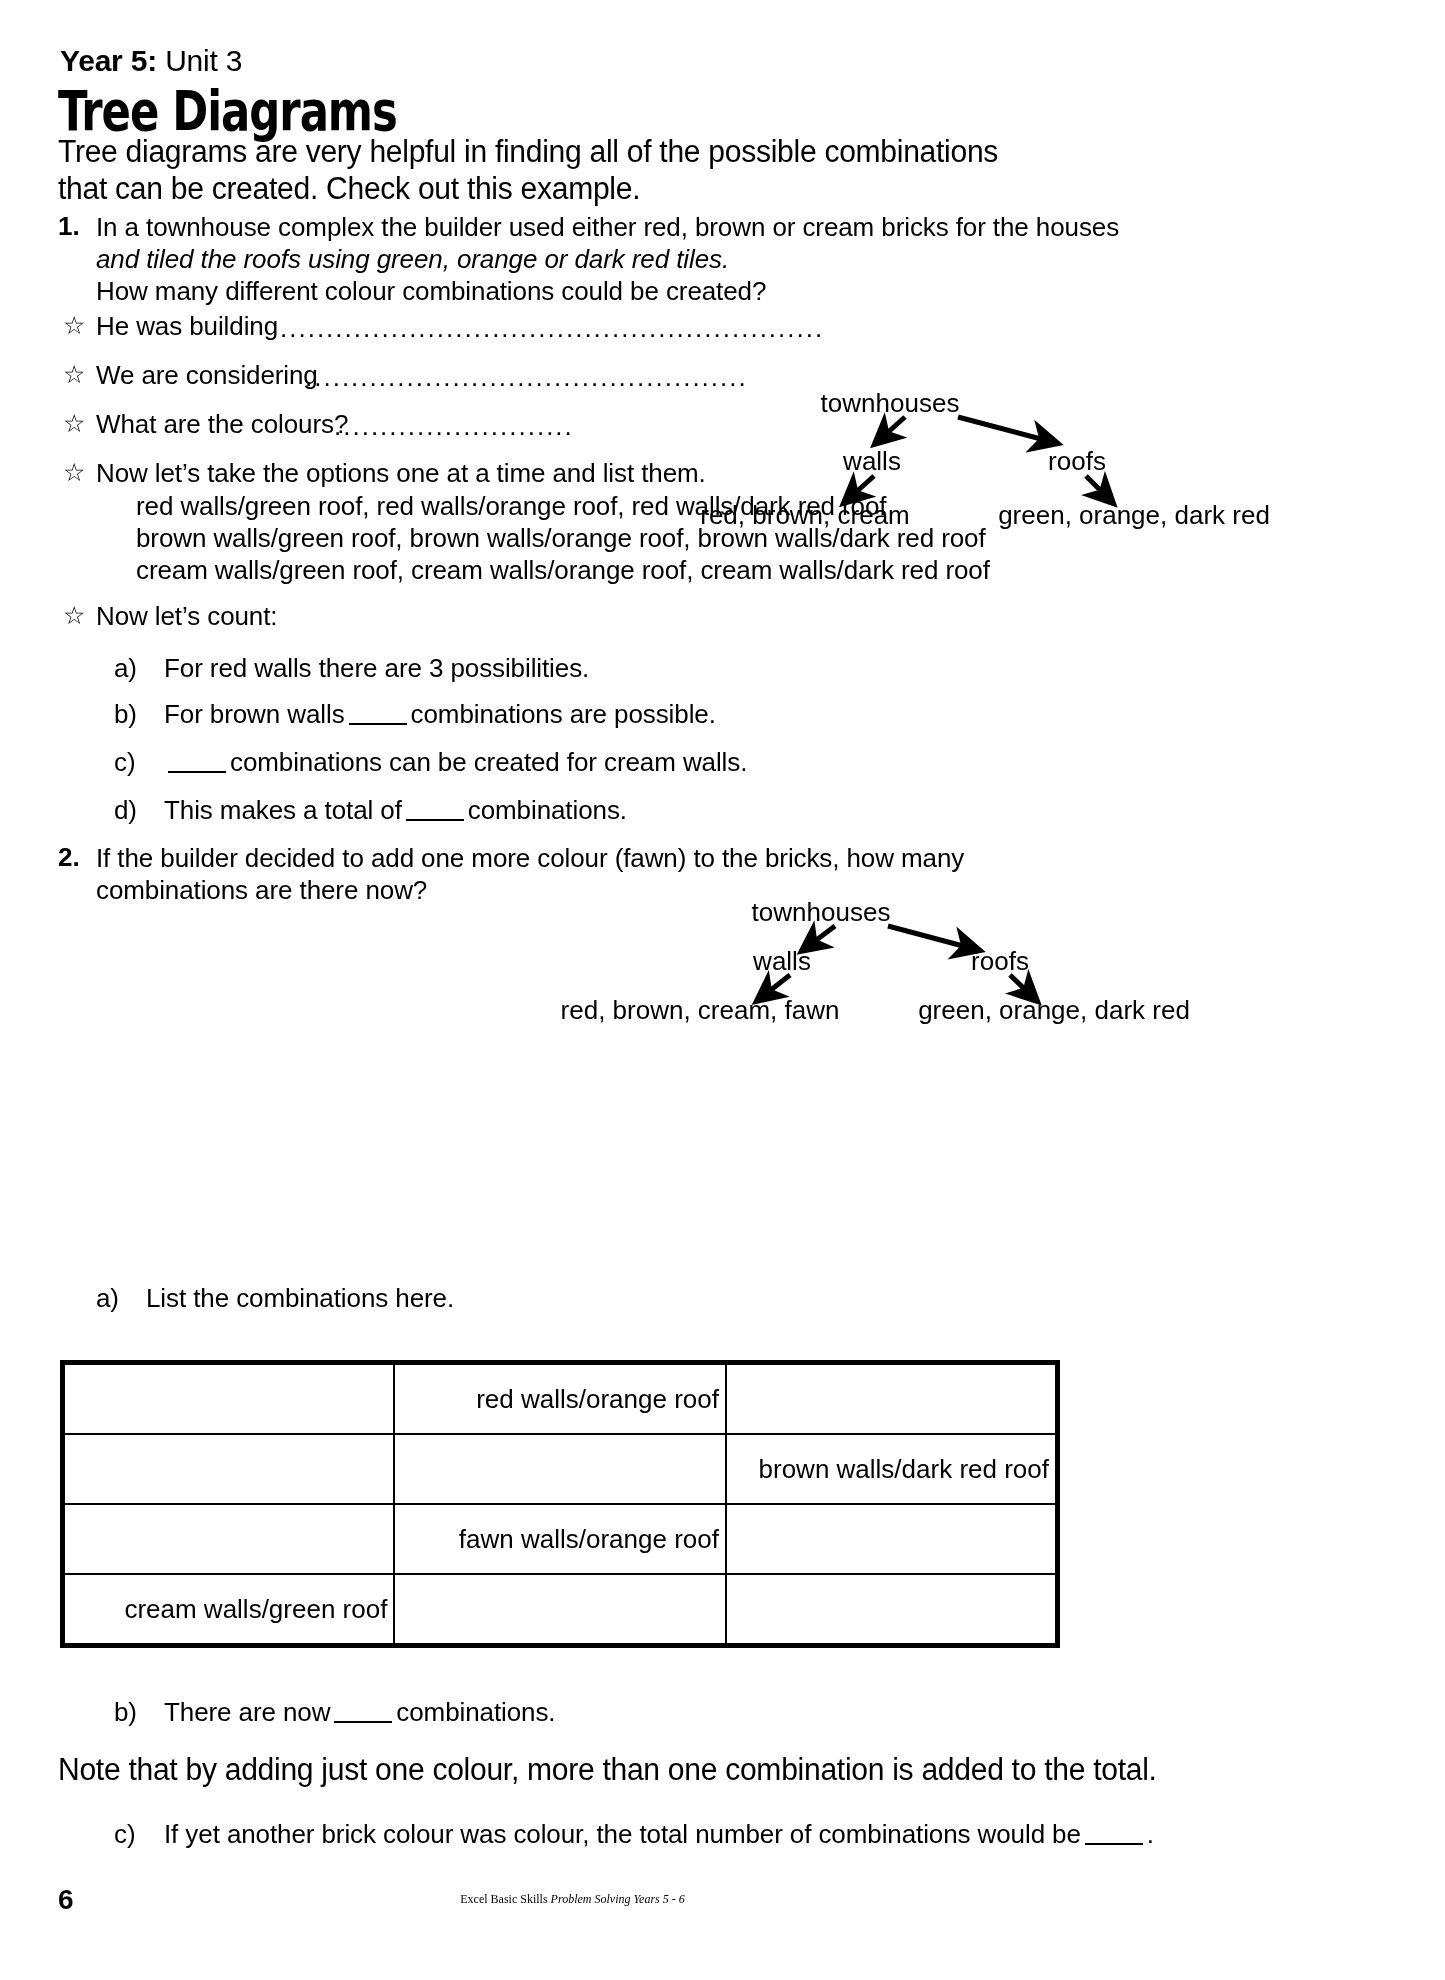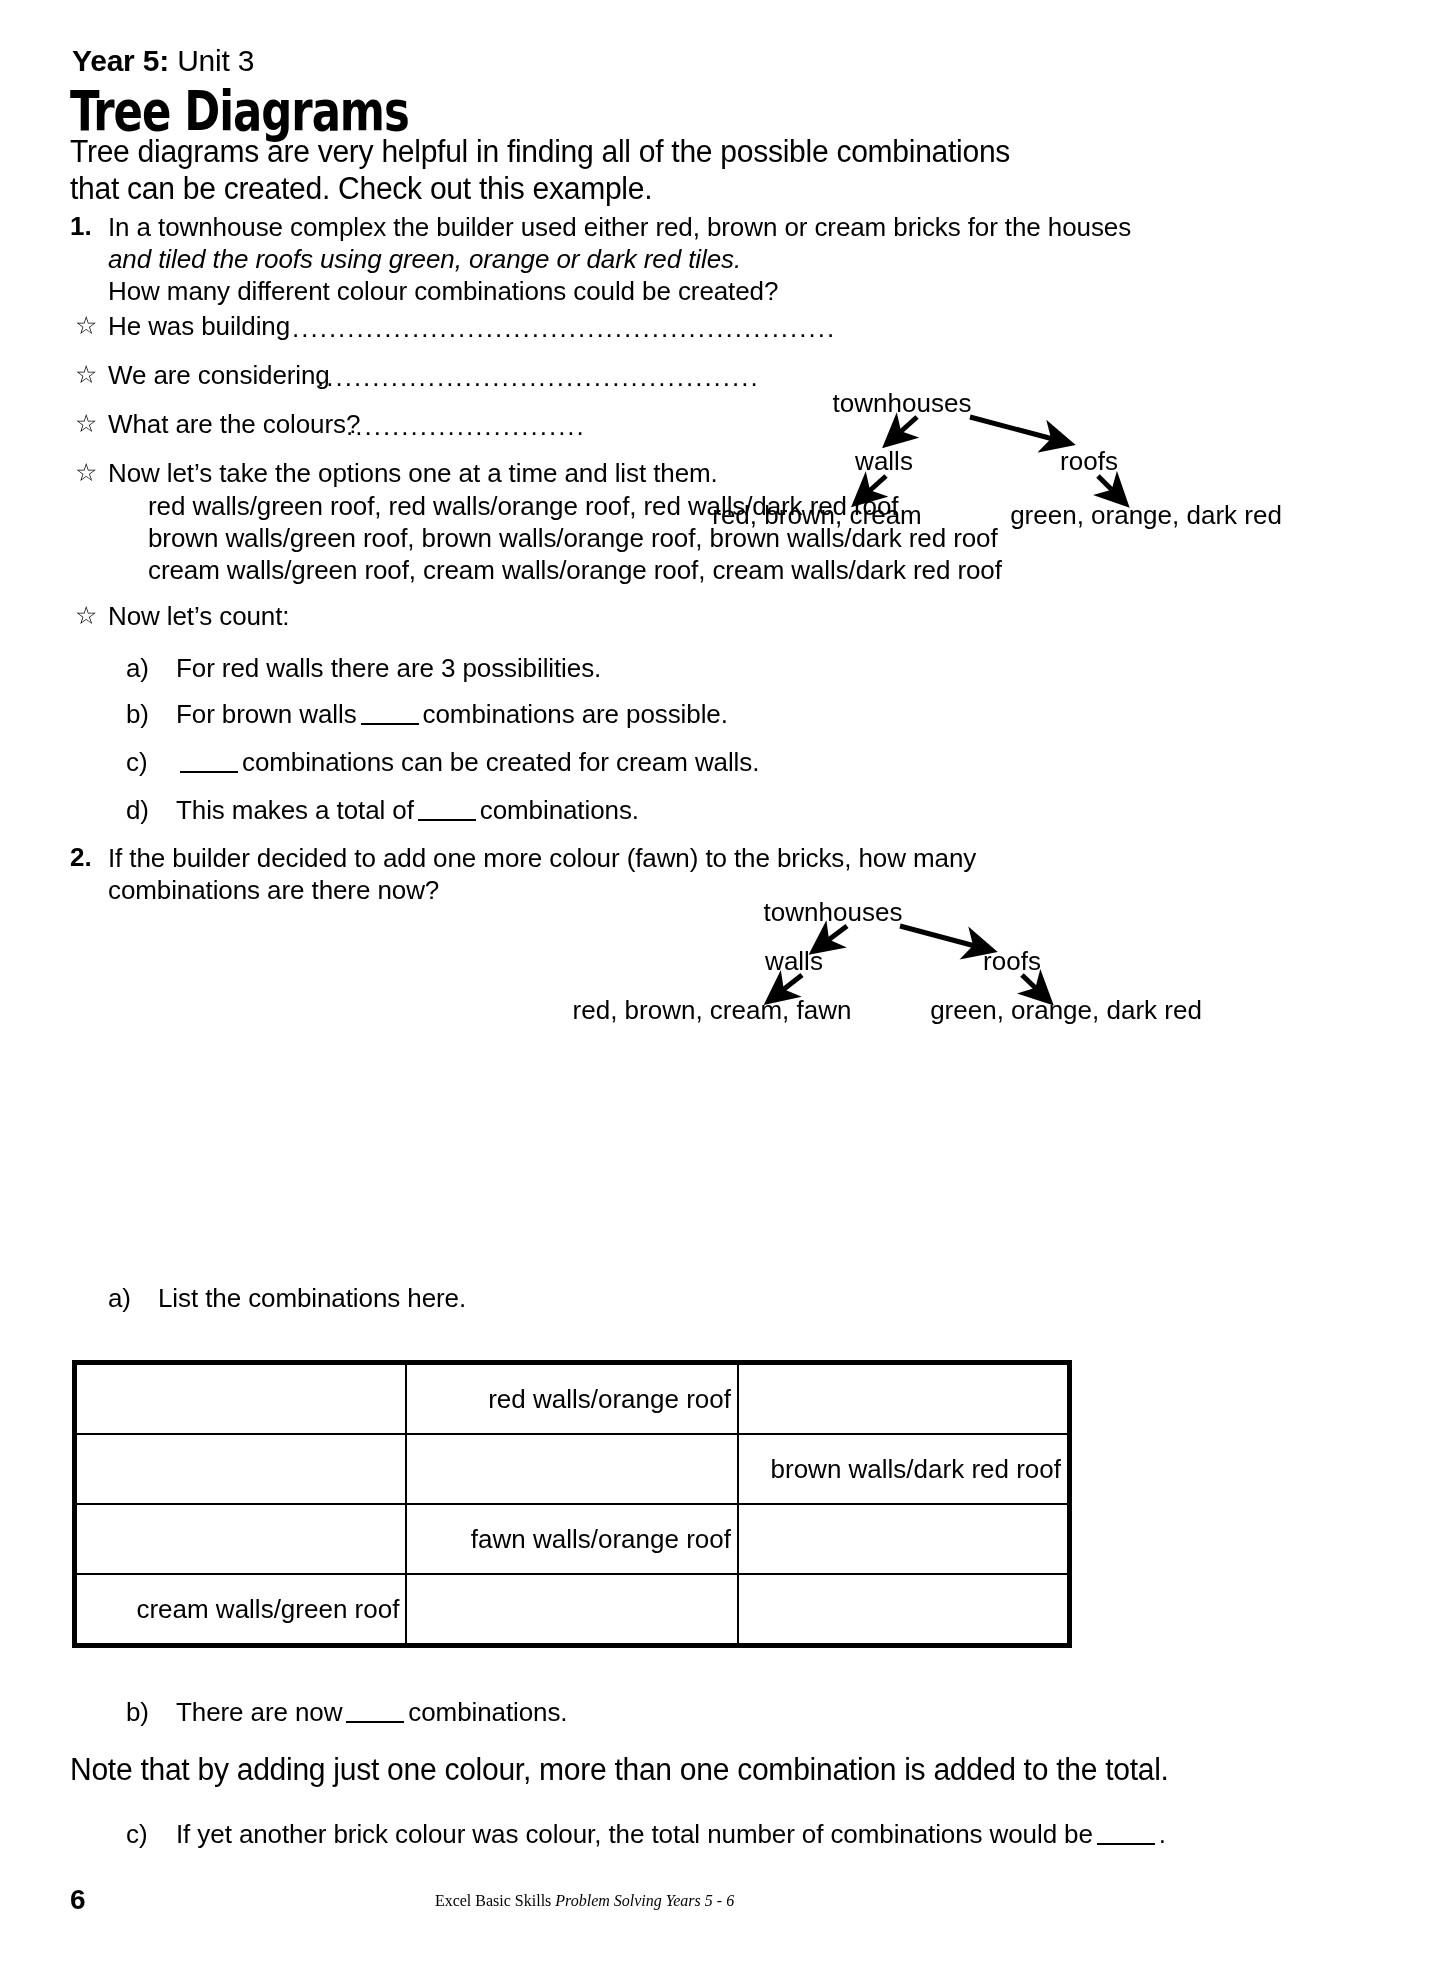--- a/index.html
+++ b/index.html
@@ -10,21 +10,21 @@
   body {
     width: 1445px;
     height: 1980px;
     position: relative;
     font-family: "Liberation Sans", sans-serif;
     color: #000000;
     overflow: hidden;
   }
   .page {
     position: absolute;
-    left: 12px; top: 0;
+    left: 0; top: 0;
     width: 1187px;
     height: 1980px;
   }
 
   
   .unit-line {
     position: absolute;
     left: 60px; top: 44px;
     font-size: 30px;
     letter-spacing: -0.2px;
@@ -140,21 +140,21 @@
     left: 58px; top: 1884px;
     font-size: 28px;
     font-weight: bold;
   }
   .footer-text {
     position: absolute;
     left: 0; top: 1892px;
     width: 1145px;
     text-align: center;
     font-family: "Liberation Serif", serif;
-    font-size: 16px;
+    font-size: 12px;
   }
   .footer-text .it { font-style: italic; }
 </style>
 </head>
 <body>
 
 <div class="page">
 
   <div class="unit-line"><span class="bold">Year 5:</span><span> Unit 3</span></div>
 

